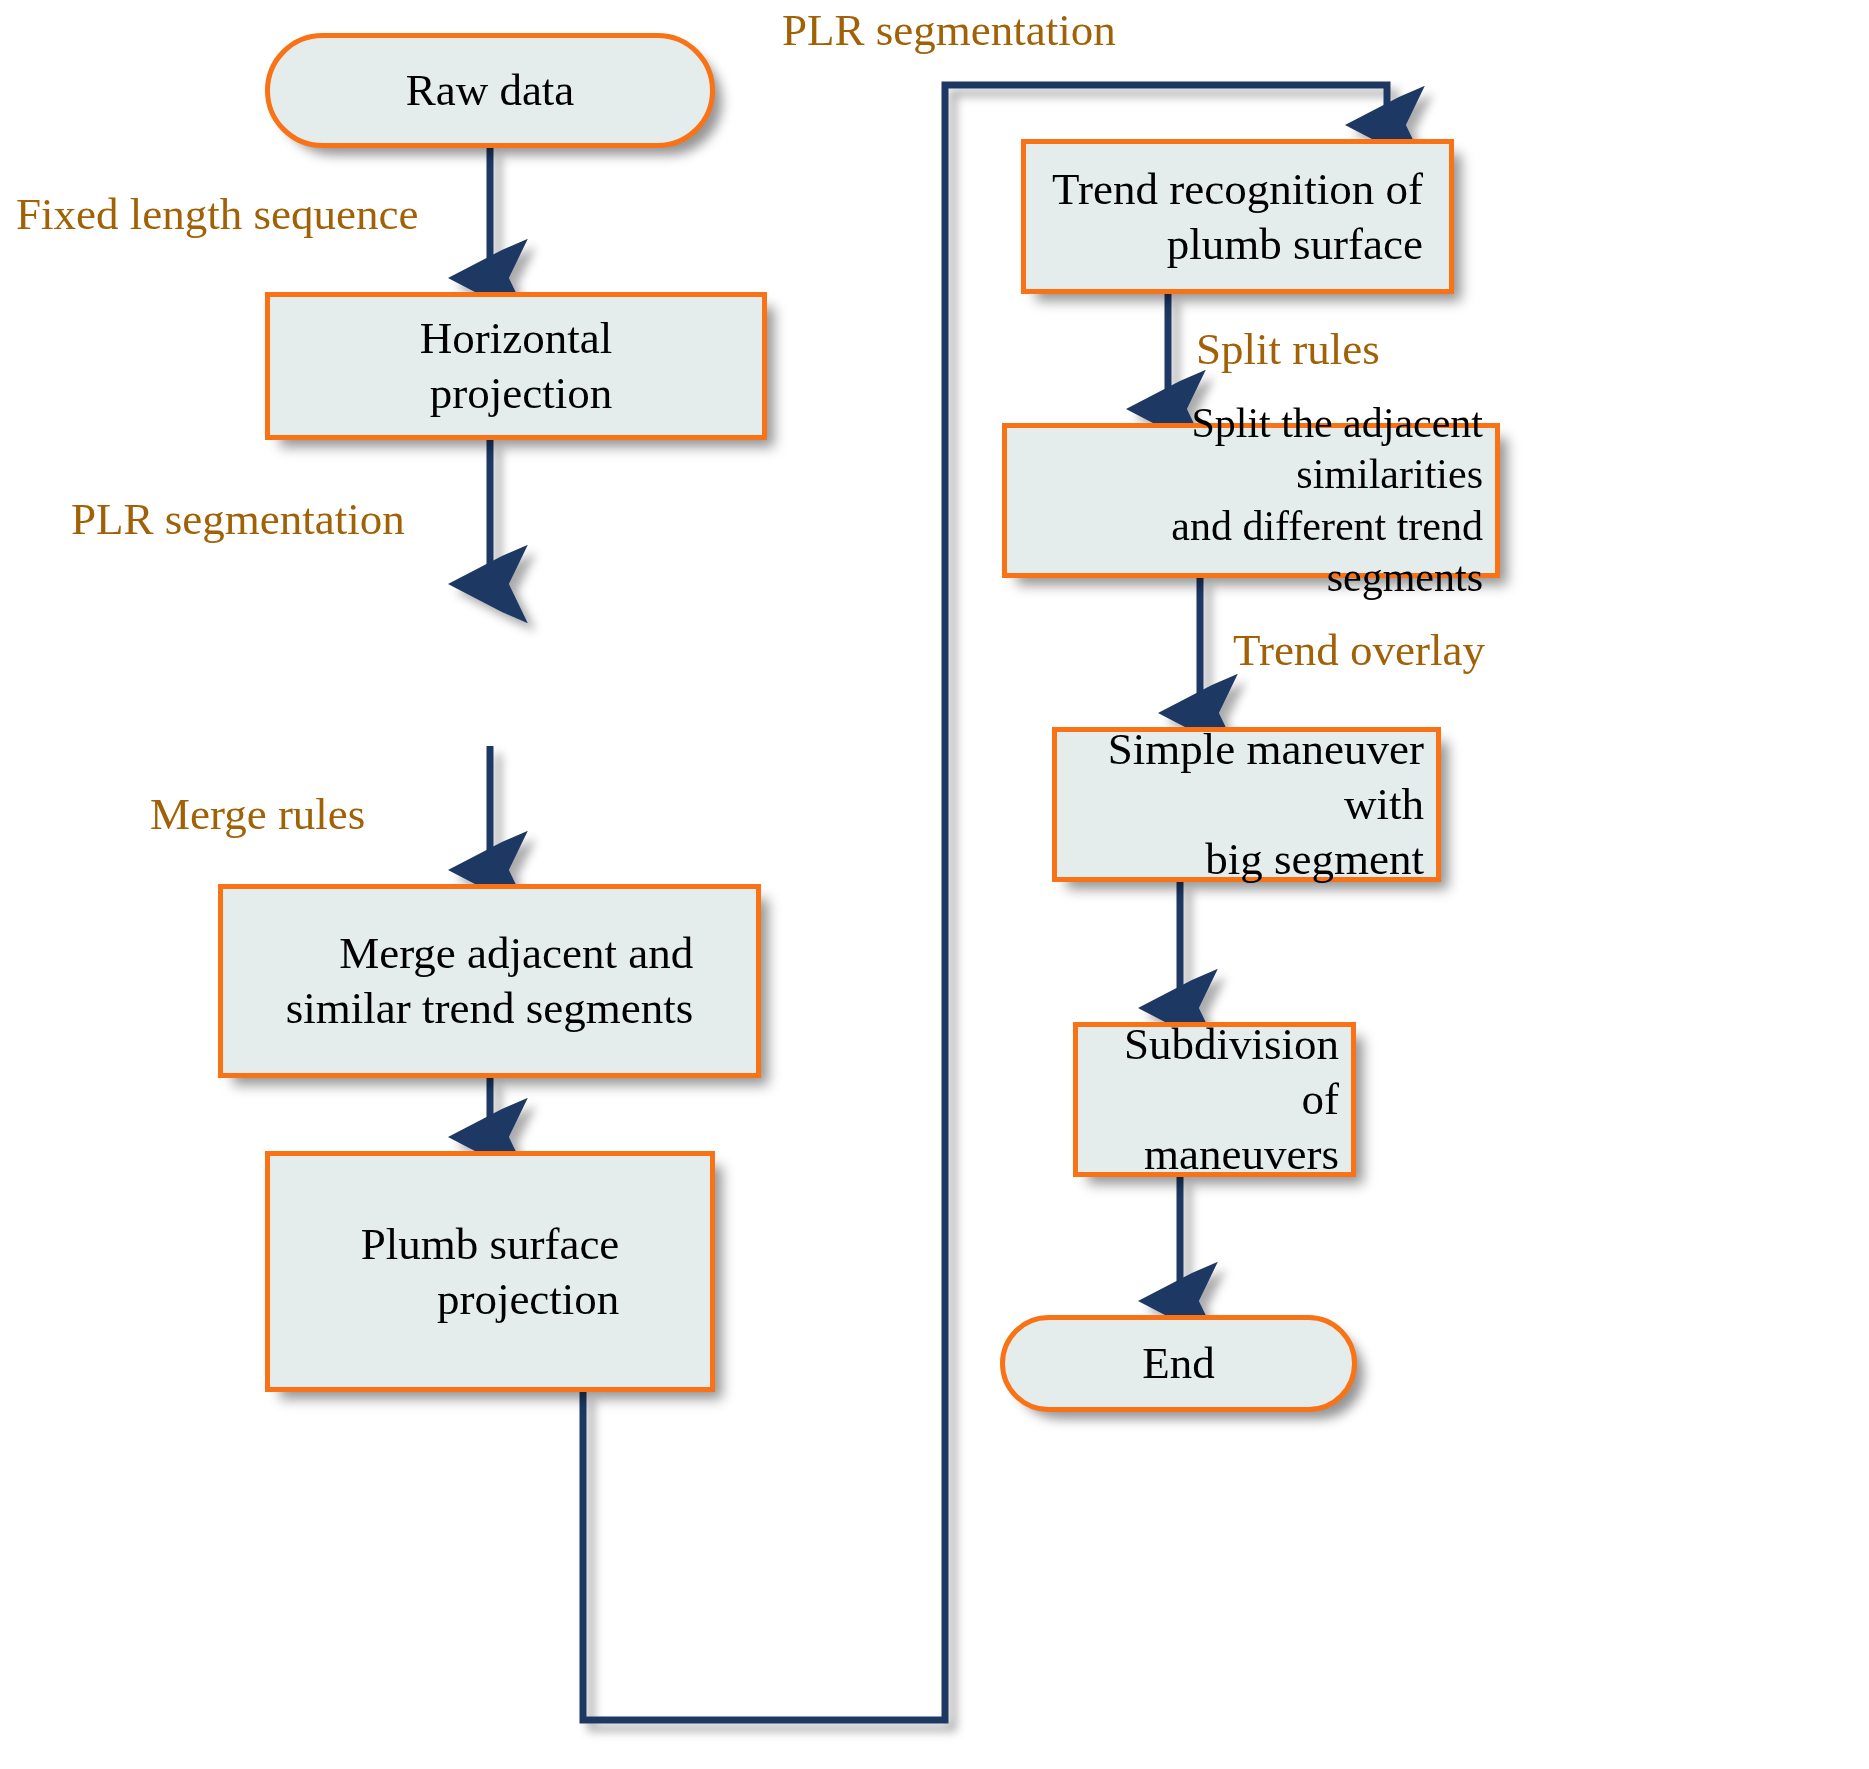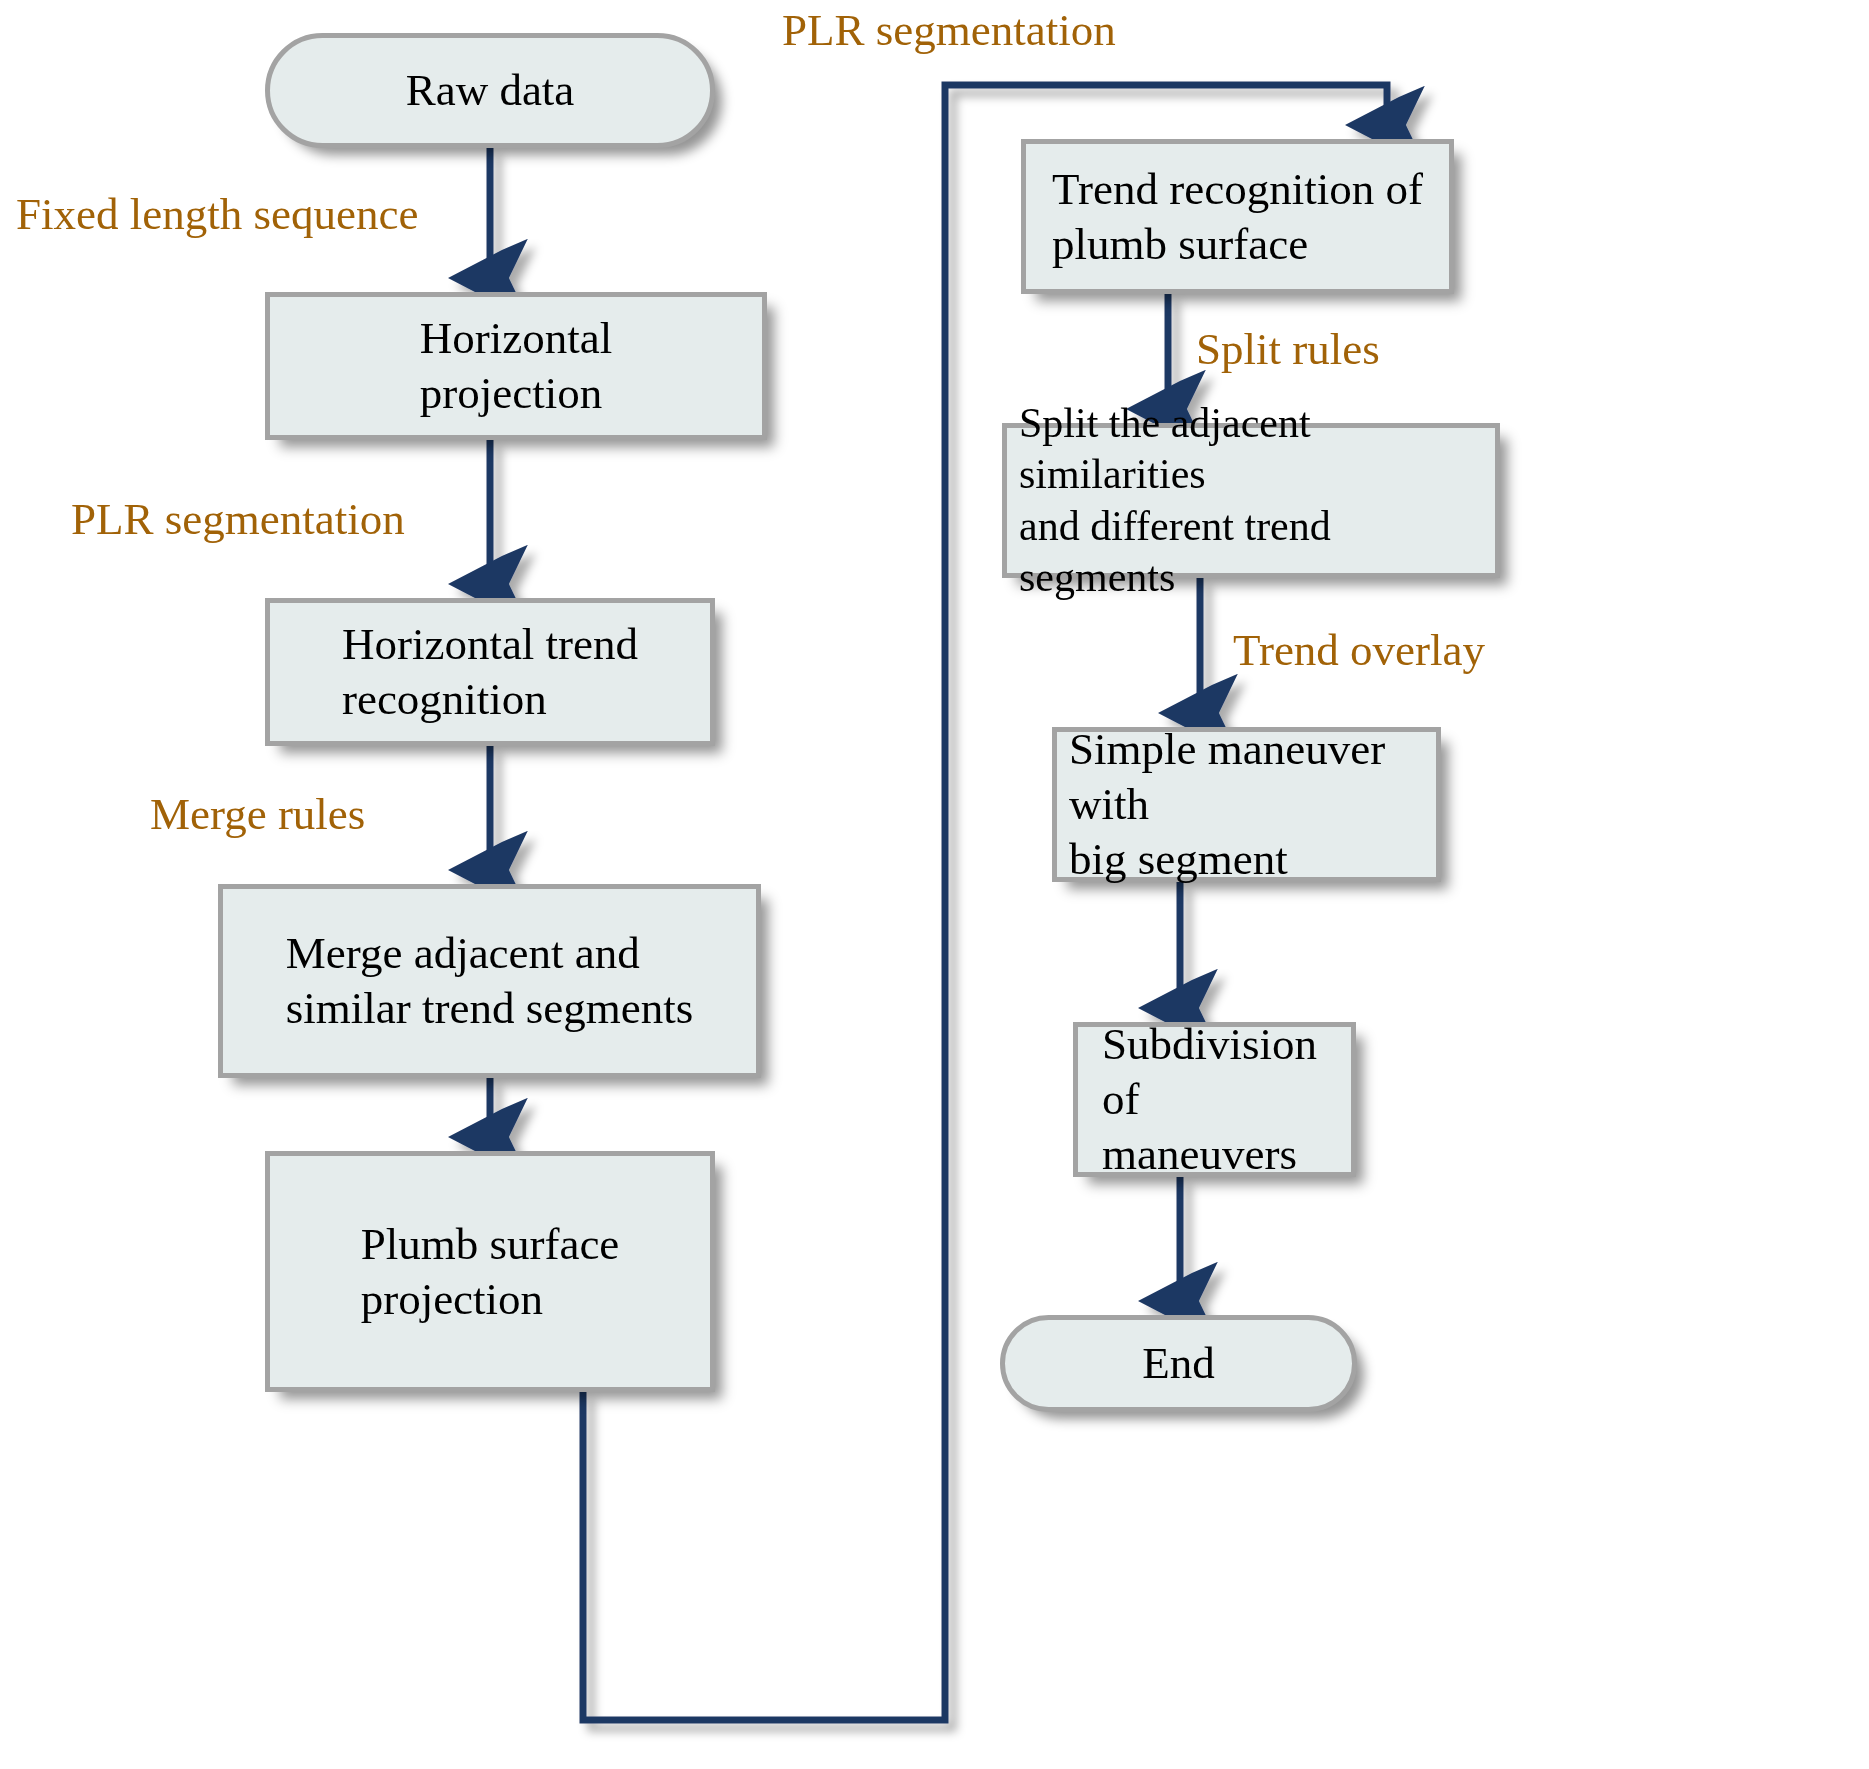--- a/index.html
+++ b/index.html
@@ -23,26 +23,26 @@
     position: absolute;
     left: 0; top: 0;
     width: 1869px;
     height: 1769px;
     pointer-events: none;
   }
   .node {
     position: absolute;
     box-sizing: border-box;
     background: #e5ecec;
-    border: 5px solid #a3a3a3;
+    border: 5px solid #f97316;
     color: #000000;
     display: flex;
     align-items: center;
     justify-content: center;
-    text-align: left;
+    text-align: right;
     line-height: 1.22;
     font-size: 45px;
     box-shadow: 11px 11px 12px -4px rgba(0,0,0,0.42);
     z-index: 3;
   }
   .node.terminator {
     border-radius: 999px;
   }
   .node .txt {
     display: block;
@@ -97,24 +97,20 @@
 
   <div class="node terminator" style="left:265px; top:33px; width:450px; height:115px;">
     <span class="txt">Raw data</span>
   </div>
 
   <div class="node" style="left:265px; top:292px; width:502px; height:148px;">
     <span class="txt">Horizontal
 projection</span>
   </div>
 
-  <div class="node" style="left:265px; top:598px; width:450px; height:148px;">
-    <span class="txt">Horizontal trend
-recognition</span>
-  </div>
 
   <div class="node" style="left:218px; top:884px; width:543px; height:194px;">
     <span class="txt">Merge adjacent and
 similar trend segments</span>
   </div>
 
   <div class="node" style="left:265px; top:1151px; width:450px; height:241px;">
     <span class="txt">Plumb surface
 projection</span>
   </div>

